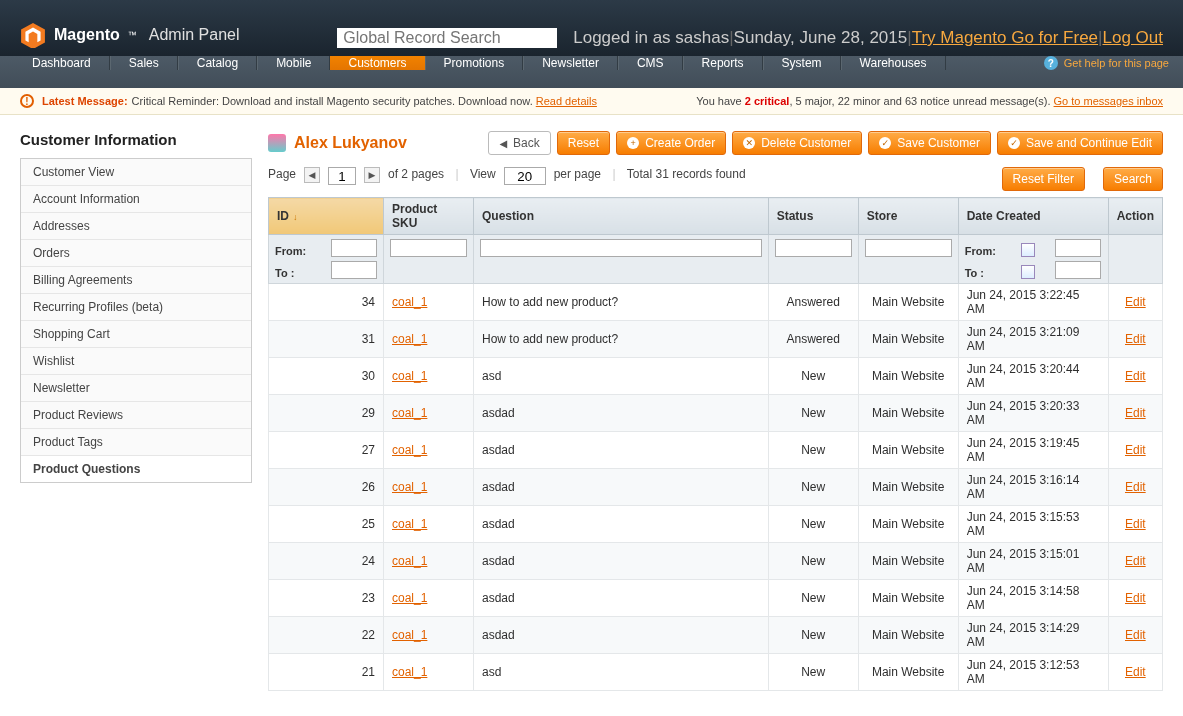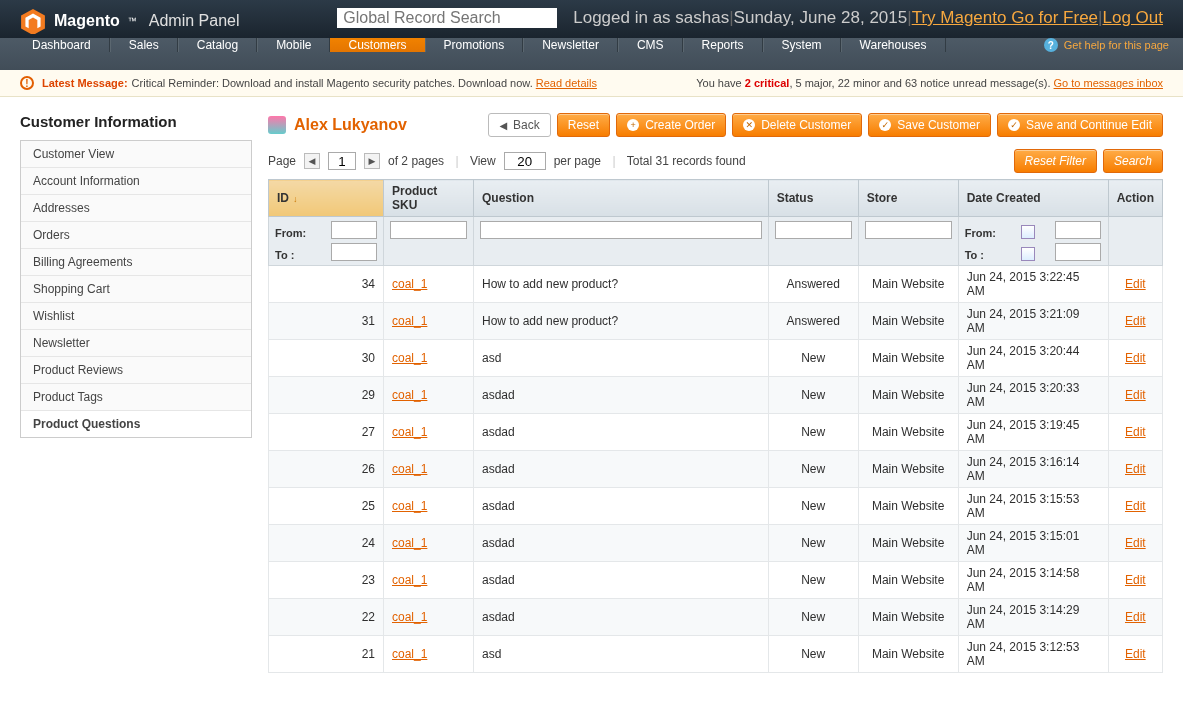--- a/index.html
+++ b/index.html
@@ -1,20 +1,20 @@
 <!DOCTYPE html>
 <html><head>
 <meta charset="utf-8">
 <style>
 * { margin: 0; padding: 0; box-sizing: border-box; }
 body { font-family: Arial, Helvetica, sans-serif; font-size: 12px; color: #2f2f2f; background: #fff; }
 a { text-decoration: none; }
 
 
-.header { background: linear-gradient(#2c3a47,#1a242e); color: #fff; display: flex; align-items: flex-start; padding: 8px 20px; height: 38px; }
+.header { background: linear-gradient(#2c3a47,#1a242e); color: #fff; display: flex; align-items: flex-end; padding: 8px 20px; height: 56px; }
 .logo { display: flex; align-items: center; gap: 8px; font-size: 16px; color: #fff; }
 .logo-icon { width: 26px; height: 26px; }
 .logo .brand { font-weight: bold; color: #fff; }
 .logo .panel { font-weight: normal; color: #e0e0e0; margin-left: 4px; }
 .header-search { margin-left: auto; margin-right: 16px; }
 .header-search input { width: 220px; height: 20px; padding: 2px 6px; font-size: 16px; border: none; }
 .header-right { font-size: 17px; color: #ccc; display: flex; align-items: center; }
 .header-right a { color: #f7a83f; }
 .header-right a.logout { color: #f7a83f; }
 .sep { color: #666; }
@@ -48,25 +48,25 @@
 .page-title-row { display: flex; align-items: center; gap: 8px; margin-bottom: 12px; }
 .cust-icon { width: 18px; height: 18px; background: linear-gradient(#f7a, #6cc); border-radius: 3px; display:inline-block; }
 .cust-name { color: #e26200; font-size: 16px; font-weight: bold; }
 .btn-row { margin-left: auto; display: flex; gap: 6px; }
 .btn { border-radius: 3px; padding: 4px 10px; font-size: 12px; color: #fff; display: inline-flex; align-items: center; gap: 6px; cursor: pointer; border: 1px solid transparent; }
 .btn-back { background: #fff; color: #555; border: 1px solid #bbb; }
 .btn-orange { background: linear-gradient(#ffac47,#f77d00); border: 1px solid #e1690a; box-shadow: inset 0 1px 0 rgba(255,255,255,0.4); }
 .btn .circ { width: 12px; height: 12px; border-radius: 50%; background: #fff; display:inline-flex; align-items:center; justify-content:center; font-size:9px; color:#c06600; }
 
 
-.grid-toolbar { display: flex; align-items: center; gap: 8px; font-size: 12px; color:#444; margin-bottom: 6px; }
+.grid-toolbar { display: flex; gap: 8px; font-size: 12px; color:#444; margin-bottom: 6px; }
 .grid-toolbar input.page { width: 28px; height: 18px; text-align:center; border:1px solid #aaa; }
 .grid-toolbar input.perpage { width: 42px; height:18px; text-align:center; border:1px solid #aaa; }
 .pager-btn { width: 16px; height: 16px; border: 1px solid #bbb; background:#f3f3f3; display:inline-flex; align-items:center; justify-content:center; font-size:9px; color:#555; cursor:pointer; }
-.toolbar-right { margin-left: auto; display: flex; gap: 6px; font-style: italic; }
+.toolbar-right { margin-left: auto; display: flex; gap: 18px; }
 
 
 table.grid { width:100%; border-collapse: collapse; border: 1px solid #cfd4d8; font-size: 12px; }
 .grid th { background: linear-gradient(#e9eef2,#d8e0e6); border:1px solid #bec8cf; padding: 4px 8px; text-align:left; font-weight:bold; color:#333; height:24px; }
 .grid th.sorted { background: linear-gradient(#f4d9a6,#f1c877); }
 .grid th .sort { color:#c97500; font-size:9px; margin-left:4px; }
 .filter-row td { background: #e8edf1; border:1px solid #cfd6db; padding: 4px 6px; vertical-align: top; }
 .filter-row input[type=text] { width: 100%; border:1px solid #aaa; height:18px; padding:1px 3px; font-size:11px; }
 .filter-row .idfilter { display:flex; flex-direction:column; gap:4px; }
 .filter-row .idfilter div { display:flex; align-items:flex-end; gap:20px; }
@@ -142,20 +142,21 @@
 
 <div class="main">
   <div class="sidebar">
     <h3>Customer Information</h3>
     <div class="side-list" id="side-list">
         <div class="side-item">Customer View</div>
         <div class="side-item">Account Information</div>
         <div class="side-item">Addresses</div>
         <div class="side-item">Orders</div>
         <div class="side-item">Billing Agreements</div>
+        <div class="side-item">Recurring Profiles (beta)</div>
         <div class="side-item">Shopping Cart</div>
         <div class="side-item">Wishlist</div>
         <div class="side-item">Newsletter</div>
         <div class="side-item">Product Reviews</div>
         <div class="side-item">Product Tags</div>
         <div class="side-item active">Product Questions</div>
       </div>
   </div>
 
   <div class="content">

